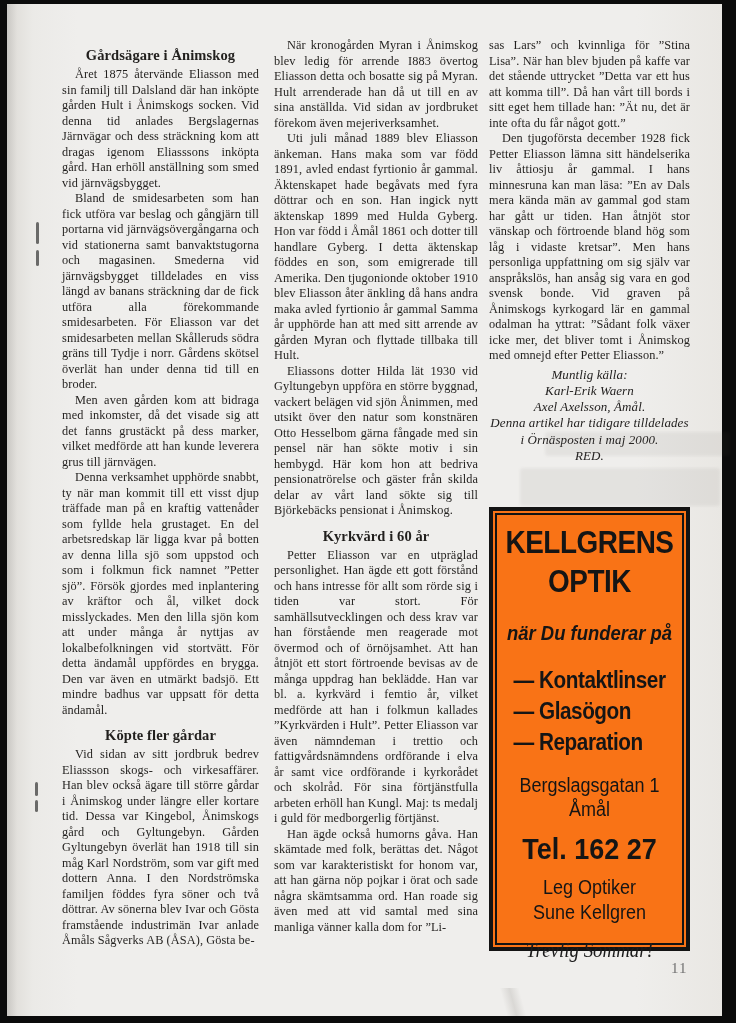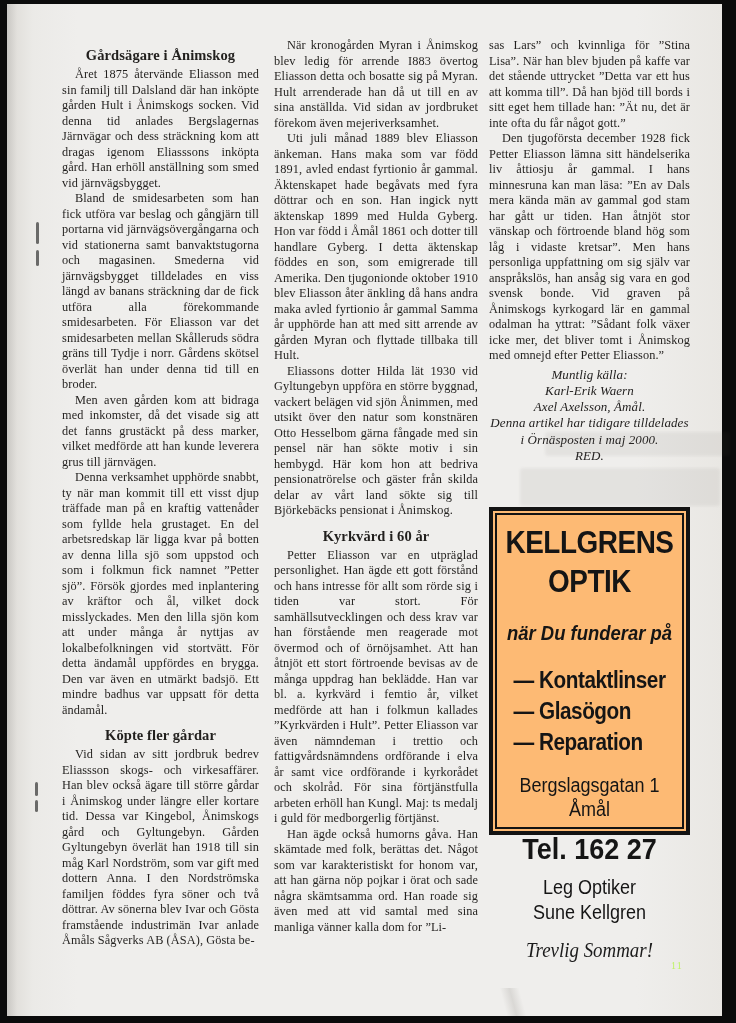--- a/index.html
+++ b/index.html
@@ -43,22 +43,22 @@
   
   .credits{
     margin-top:3px;text-align:center;font-style:italic;
     font-size:13px;line-height:16.3px;color:#232120;
   }
   
   .ghost{position:absolute;opacity:.07;filter:blur(1.5px);background:#55504a;border-radius:3px;}
 
   
   #ad{
-    position:absolute;left:489px;top:507px;width:201px;height:328px;
-    background:#fdba74;border:4px solid #131313;box-sizing:border-box;
+    position:absolute;left:489px;top:507px;width:201px;height:444px;
+    background:#f97316;border:4px solid #131313;box-sizing:border-box;
   }
   #ad-frame{
     position:absolute;left:2px;top:2px;right:2px;bottom:2px;
     border:2px solid #131313;
   }
   #ad-content{
     position:absolute;left:0;top:0;right:0;bottom:0;
     display:flex;flex-direction:column;align-items:center;
     font-family:"Liberation Sans", sans-serif;color:#151515;
     transform:scaleX(.9);transform-origin:50% 0;
@@ -68,21 +68,21 @@
   #ad-title1{margin-top:12px;}
   .ad-tagline{margin-top:20px;font-size:20.5px;font-weight:bold;font-style:italic;}
   .ad-services{margin-top:20px;text-align:left;font-size:23px;font-weight:bold;line-height:31px;letter-spacing:-.5px;}
   .ad-address{margin-top:15px;font-size:20px;line-height:24px;}
   .ad-phone{margin-top:11px;font-size:30px;font-weight:bold;letter-spacing:0;}
   .ad-optician{margin-top:9px;font-size:20px;line-height:25px;}
   .ad-closing{margin-top:13px;font-family:"Liberation Serif", serif;font-style:italic;font-size:21px;color:#1b1b1b;}
 
   #page-number{
     position:absolute;left:671px;top:960px;
-    font-size:10px;color:#bef264;letter-spacing:1px;
+    font-size:15px;color:#737373;letter-spacing:1px;
   }
   
   #crease{
     position:absolute;left:468px;top:988px;width:90px;height:28px;
     background:linear-gradient(75deg,rgba(120,115,108,0) 40%,rgba(120,115,108,.18) 50%,rgba(120,115,108,0) 60%);
   }
 </style>
 </head>
 <body>
 
@@ -111,21 +111,21 @@
 <div class="col" id="col-mid">
   <p class="ind">När kronogården Myran i Ånimskog blev ledig för arrende I883 övertog Eliasson detta och bosatte sig på Myran. Hult arrenderade han då ut till en av sina anställda. Vid sidan av jordbruket förekom även mejeriverksamhet.</p>
   <p class="ind">Uti juli månad 1889 blev Eliasson änkeman. Hans maka som var född 1891, avled endast fyrtionio år gammal. Äktenskapet hade begåvats med fyra döttrar och en son. Han ingick nytt äktenskap 1899 med Hulda Gyberg. Hon var född i Åmål 1861 och dotter till handlare Gyberg. I detta äktenskap föddes en son, som emigrerade till Amerika. Den tjugonionde oktober 1910 blev Eliasson åter änkling då hans andra maka avled fyrtionio år gammal Samma år upphörde han att med sitt arrende av gården Myran och flyttade tillbaka till Hult.</p>
   <p class="ind">Eliassons dotter Hilda lät 1930 vid Gyltungebyn uppföra en större byggnad, vackert belägen vid sjön Ånimmen, med utsikt över den natur som konstnären Otto Hesselbom gärna fångade med sin pensel när han sökte motiv i sin hembygd. Här kom hon att bedriva pensionatrörelse och gäster från skilda delar av vårt land sökte sig till Björkebäcks pensionat i Ånimskog.</p>
   <h3>Kyrkvärd i 60 år</h3>
   <p class="ind">Petter Eliasson var en utpräglad personlighet. Han ägde ett gott förstånd och hans intresse för allt som rörde sig i tiden var stort. För samhällsutvecklingen och dess krav var han förstående men reagerade mot övermod och of örnöjsamhet. Att han åtnjöt ett stort förtroende bevisas av de många uppdrag han beklädde. Han var bl. a. kyrkvärd i femtio år, vilket medförde att han i folkmun kallades ”Kyrkvärden i Hult”. Petter Eliasson var även nämndeman i trettio och fattigvårdsnämndens ordförande i elva år samt vice ordförande i kyrkorådet och skolråd. För sina förtjänstfulla arbeten erhöll han Kungl. Maj: ts medalj i guld för medborgerlig förtjänst.</p>
   <p class="ind">Han ägde också humorns gåva. Han skämtade med folk, berättas det. Något som var karakteristiskt for honom var, att han gärna nöp pojkar i örat och sade några skämtsamma ord. Han roade sig även med att vid samtal med sina manliga vänner kalla dom for ”Li-</p>
 </div>
 
 <div class="col" id="col-right">
-  <p>sas Lars” och kvinnliga för ”Stina Lisa”. När han blev bjuden på kaffe var det stående uttrycket ”Detta var ett hus att komma till”. Då han bjöd till bords i sitt eget hem tillade han: ”Ät nu, det är inte ofta du får något gott.”</p>
+  <p>sas Lars” och kvinnliga för ”Stina Lisa”. När han blev bjuden på kaffe var det stående uttrycket ”Detta var ett hus att komma till”. Då han vårt till bords i sitt eget hem tillade han: ”Ät nu, det är inte ofta du får något gott.”</p>
   <p class="ind">Den tjugoförsta december 1928 fick Petter Eliasson lämna sitt händelserika liv åttiosju år gammal. I hans minnesruna kan man läsa: ”En av Dals mera kända män av gammal god stam har gått ur tiden. Han åtnjöt stor vänskap och förtroende bland hög som låg i vidaste kretsar”. Men hans personliga uppfattning om sig själv var anspråkslös, han ansåg sig vara en god svensk bonde. Vid graven på Ånimskogs kyrkogard lär en gammal odalman ha yttrat: ”Sådant folk växer icke mer, det bliver tomt i Ånimskog med omnejd efter Petter Eliasson.”</p>
   <div class="credits">
     <div>Muntlig källa:</div>
     <div>Karl-Erik Waern</div>
     <div>Axel Axelsson, Åmål.</div>
     <div>Denna artikel har tidigare tilldelades</div>
     <div>i Örnäsposten i maj 2000.</div>
     <div>RED.</div>
   </div>
 </div>

